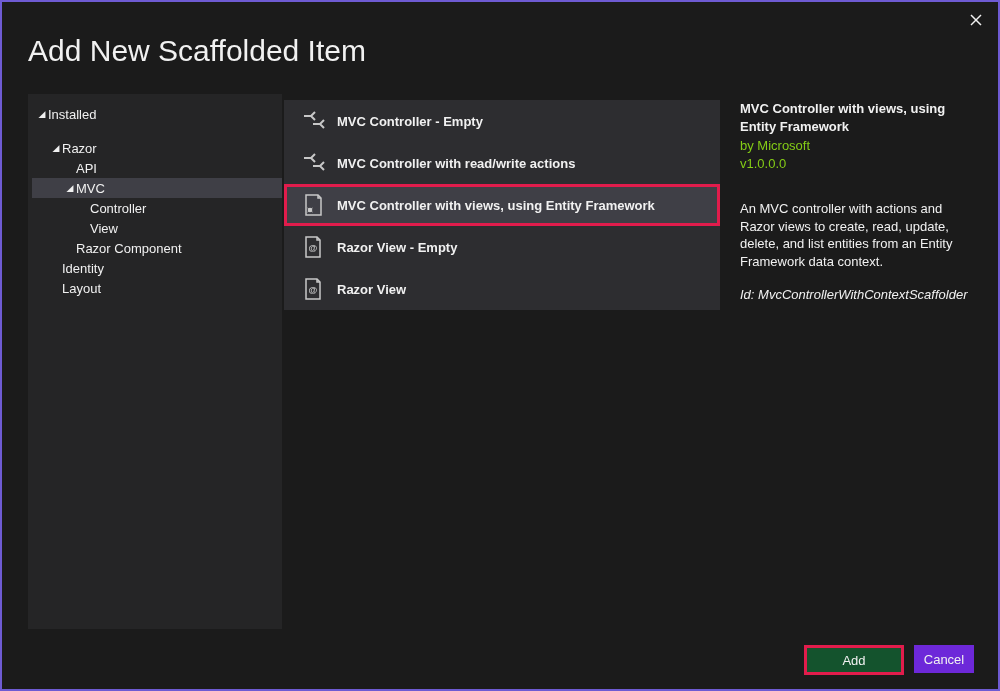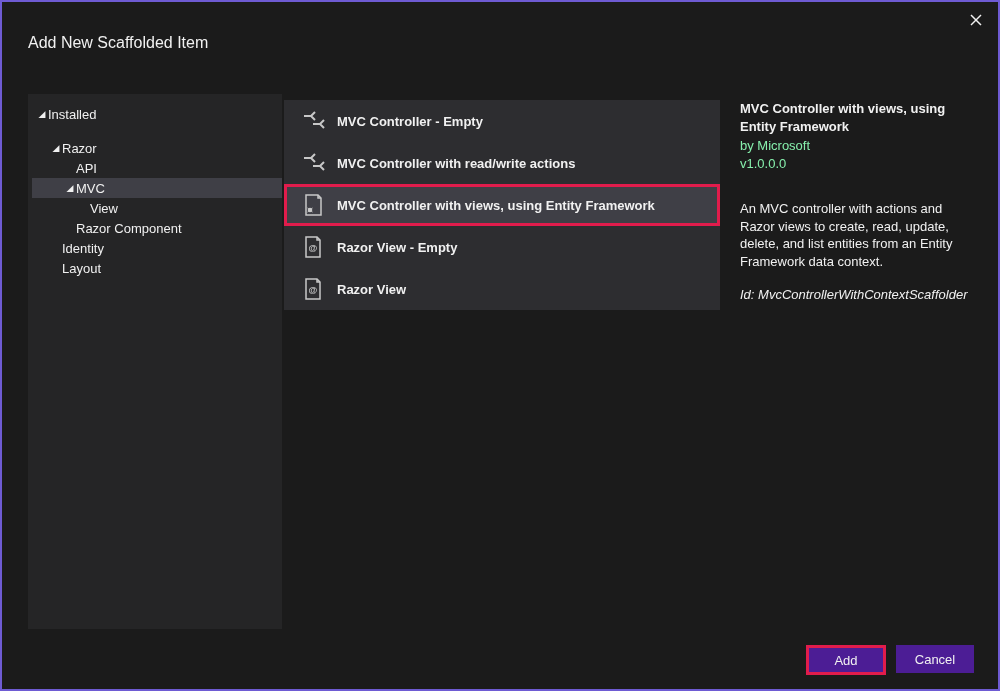--- a/index.html
+++ b/index.html
@@ -13,21 +13,21 @@
   .close-btn {
     position: absolute;
     top: 8px; right: 12px;
     width: 20px; height: 20px;
     color: #f1f1f1;
     font-size: 16px;
     display: flex; align-items: center; justify-content: center;
     cursor: pointer;
   }
   .title {
-    font-size: 16px;
+    font-size: 30px;
     font-weight: 400;
     padding: 32px 0 0 26px;
     color: #f1f1f1;
   }
   .main {
     position: absolute;
     top: 92px;
     left: 26px;
     right: 10px;
     bottom: 60px;
@@ -93,47 +93,47 @@
   }
   
   .details {
     flex: 1;
     padding: 6px 10px 0 18px;
     font-size: 13px;
     color: #f1f1f1;
     line-height: 1.35;
   }
   .details .d-title { font-weight: 700; margin-bottom: 2px; }
-  .details .d-by, .details .d-ver { color: #86efac; }
+  .details .d-by, .details .d-ver { color: #84cc16; }
   .details .d-desc { margin-top: 28px; }
   .details .d-id { margin-top: 16px; font-style: italic; }
   
   .footer {
     position: absolute;
     bottom: 14px;
     right: 24px;
     display: flex;
     gap: 10px;
   }
   .btn {
-    width: 78px;
+    width: 60px;
     height: 28px;
-    background: #4c1d95;
+    background: #6d28d9;
     color: #f1f1f1;
     font-size: 13px;
     display: flex;
     align-items: center;
     justify-content: center;
     cursor: pointer;
     border: none;
   }
   .btn.primary {
-    background: #4c1d95;
+    background: #14532d;
     border: 3px solid #e11c4c;
-    width: 80px;
+    width: 100px;
     height: 30px;
   }
 </style>
 </head>
 <body>
 
 <div class="close-btn">
   <svg width="12" height="12" viewBox="0 0 12 12">
     <line x1="1" y1="1" x2="11" y2="11" stroke="#f1f1f1" stroke-width="1.5"></line>
     <line x1="11" y1="1" x2="1" y2="11" stroke="#f1f1f1" stroke-width="1.5"></line>
@@ -153,20 +153,23 @@
     <div class="tree-row" style="padding-left:18px">
       <span class="arrow">◢</span>
       <span>Razor</span>
     </div>
     <div class="tree-row" style="padding-left:44px">
       <span>API</span>
     </div>
     <div class="tree-row selected" style="padding-left:32px">
       <span class="arrow">◢</span>
       <span>MVC</span>
+    </div>
+    <div class="tree-row" style="padding-left:58px">
+      <span>Controller</span>
     </div>
     <div class="tree-row" style="padding-left:58px">
       <span>View</span>
     </div>
     <div class="tree-row" style="padding-left:44px">
       <span>Razor Component</span>
     </div>
     <div class="tree-row" style="padding-left:30px">
       <span>Identity</span>
     </div>

